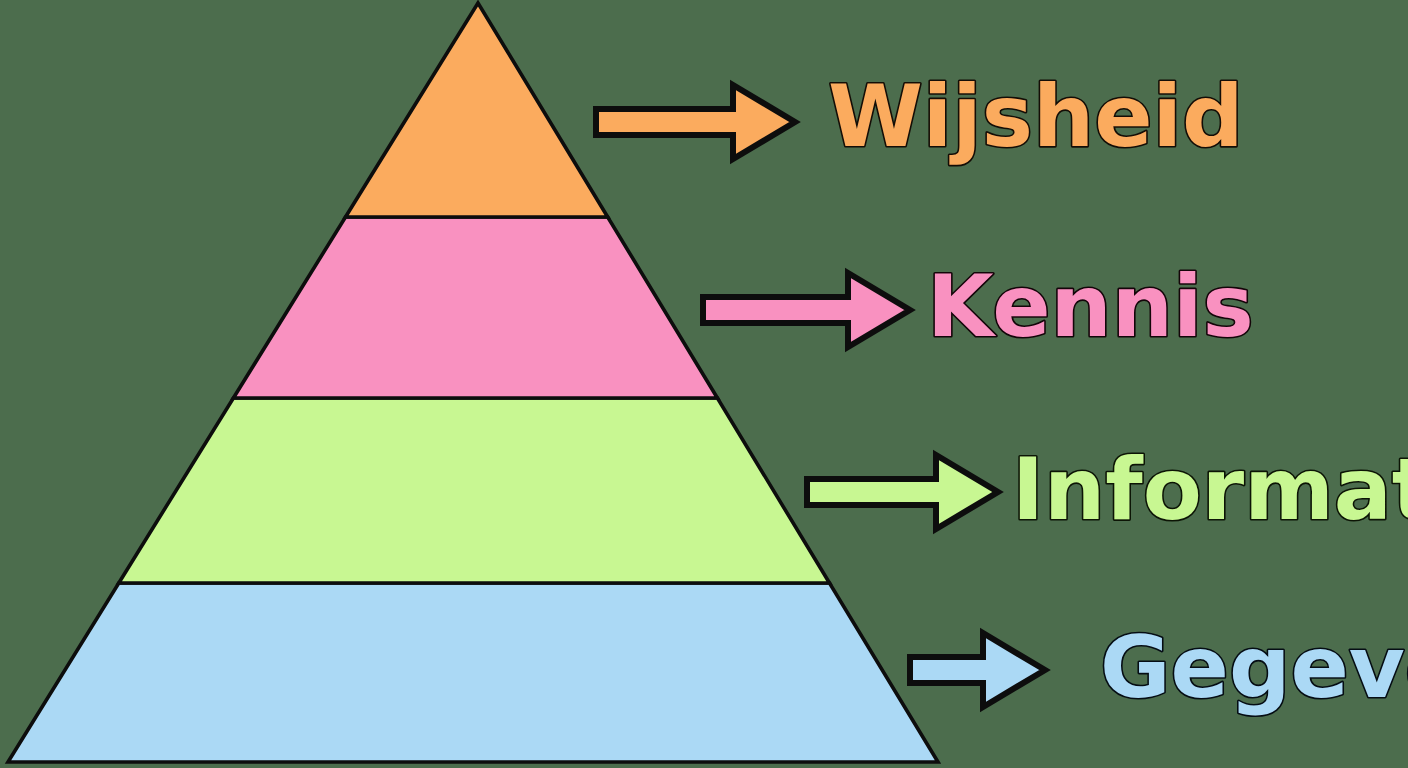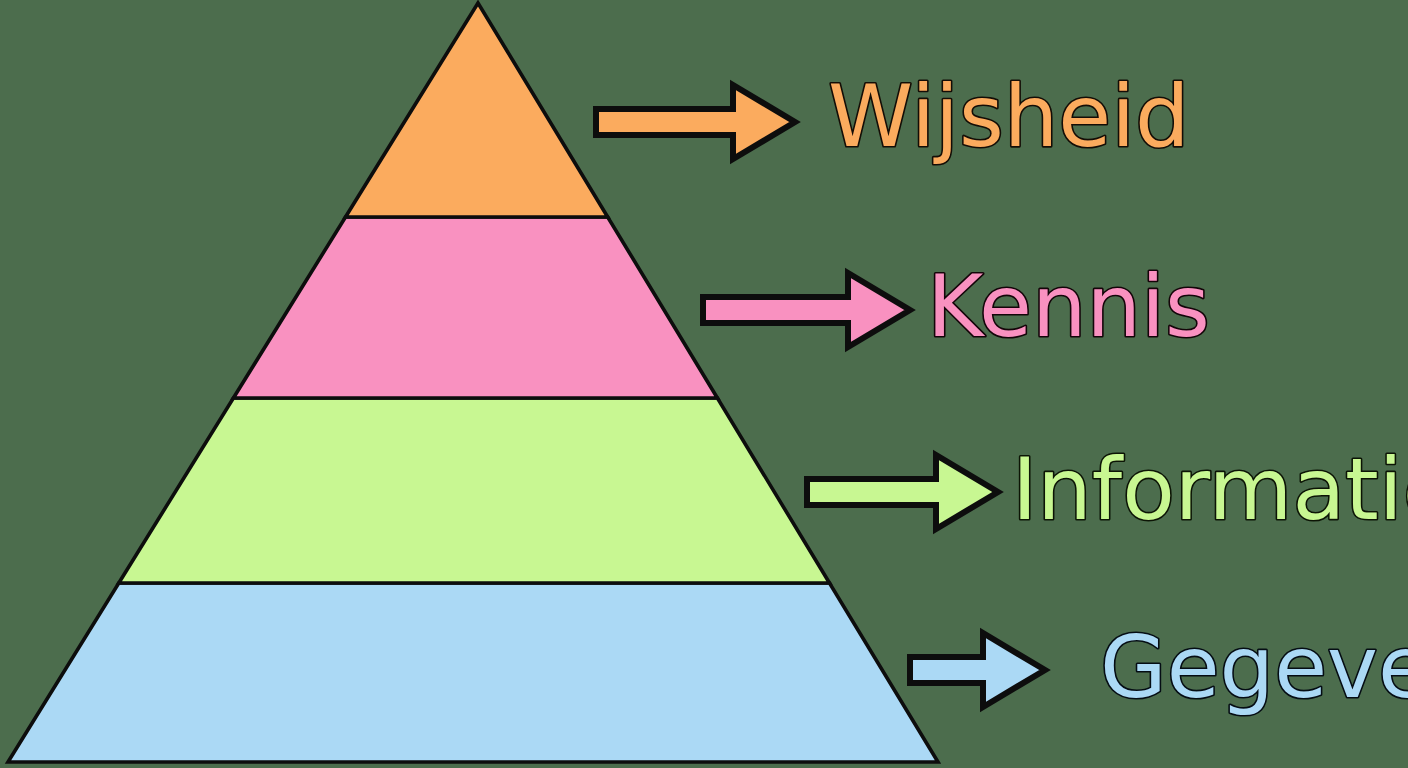--- a/index.html
+++ b/index.html
@@ -23,21 +23,21 @@
     position: absolute;
     left: 0;
     top: 0;
     width: 1408px;
     height: 768px;
   }
 </style>
 </head>
 <body>
 
-<div id="stage" style="background: rgb(76, 109, 77);">
+<div id="stage" style="background: rgb(76, 109, 77); font-weight: bold;">
 
   <svg id="pyramid-svg" viewBox="0 0 1408 768">
     <defs>
       <filter id="txtshadow" x="-20%" y="-20%" width="140%" height="140%">
         <feDropShadow dx="0" dy="2" stdDeviation="2" flood-color="#000000" flood-opacity="0.35"></feDropShadow>
       </filter>
     </defs>
 
     <polygon id="band-data" points="118.8,583.0 829.5,583.0 938.0,762.0 8.0,762.0" fill="#abd9f5" stroke="#0d0d0d" stroke-width="3.6" stroke-linejoin="miter"></polygon>
 

